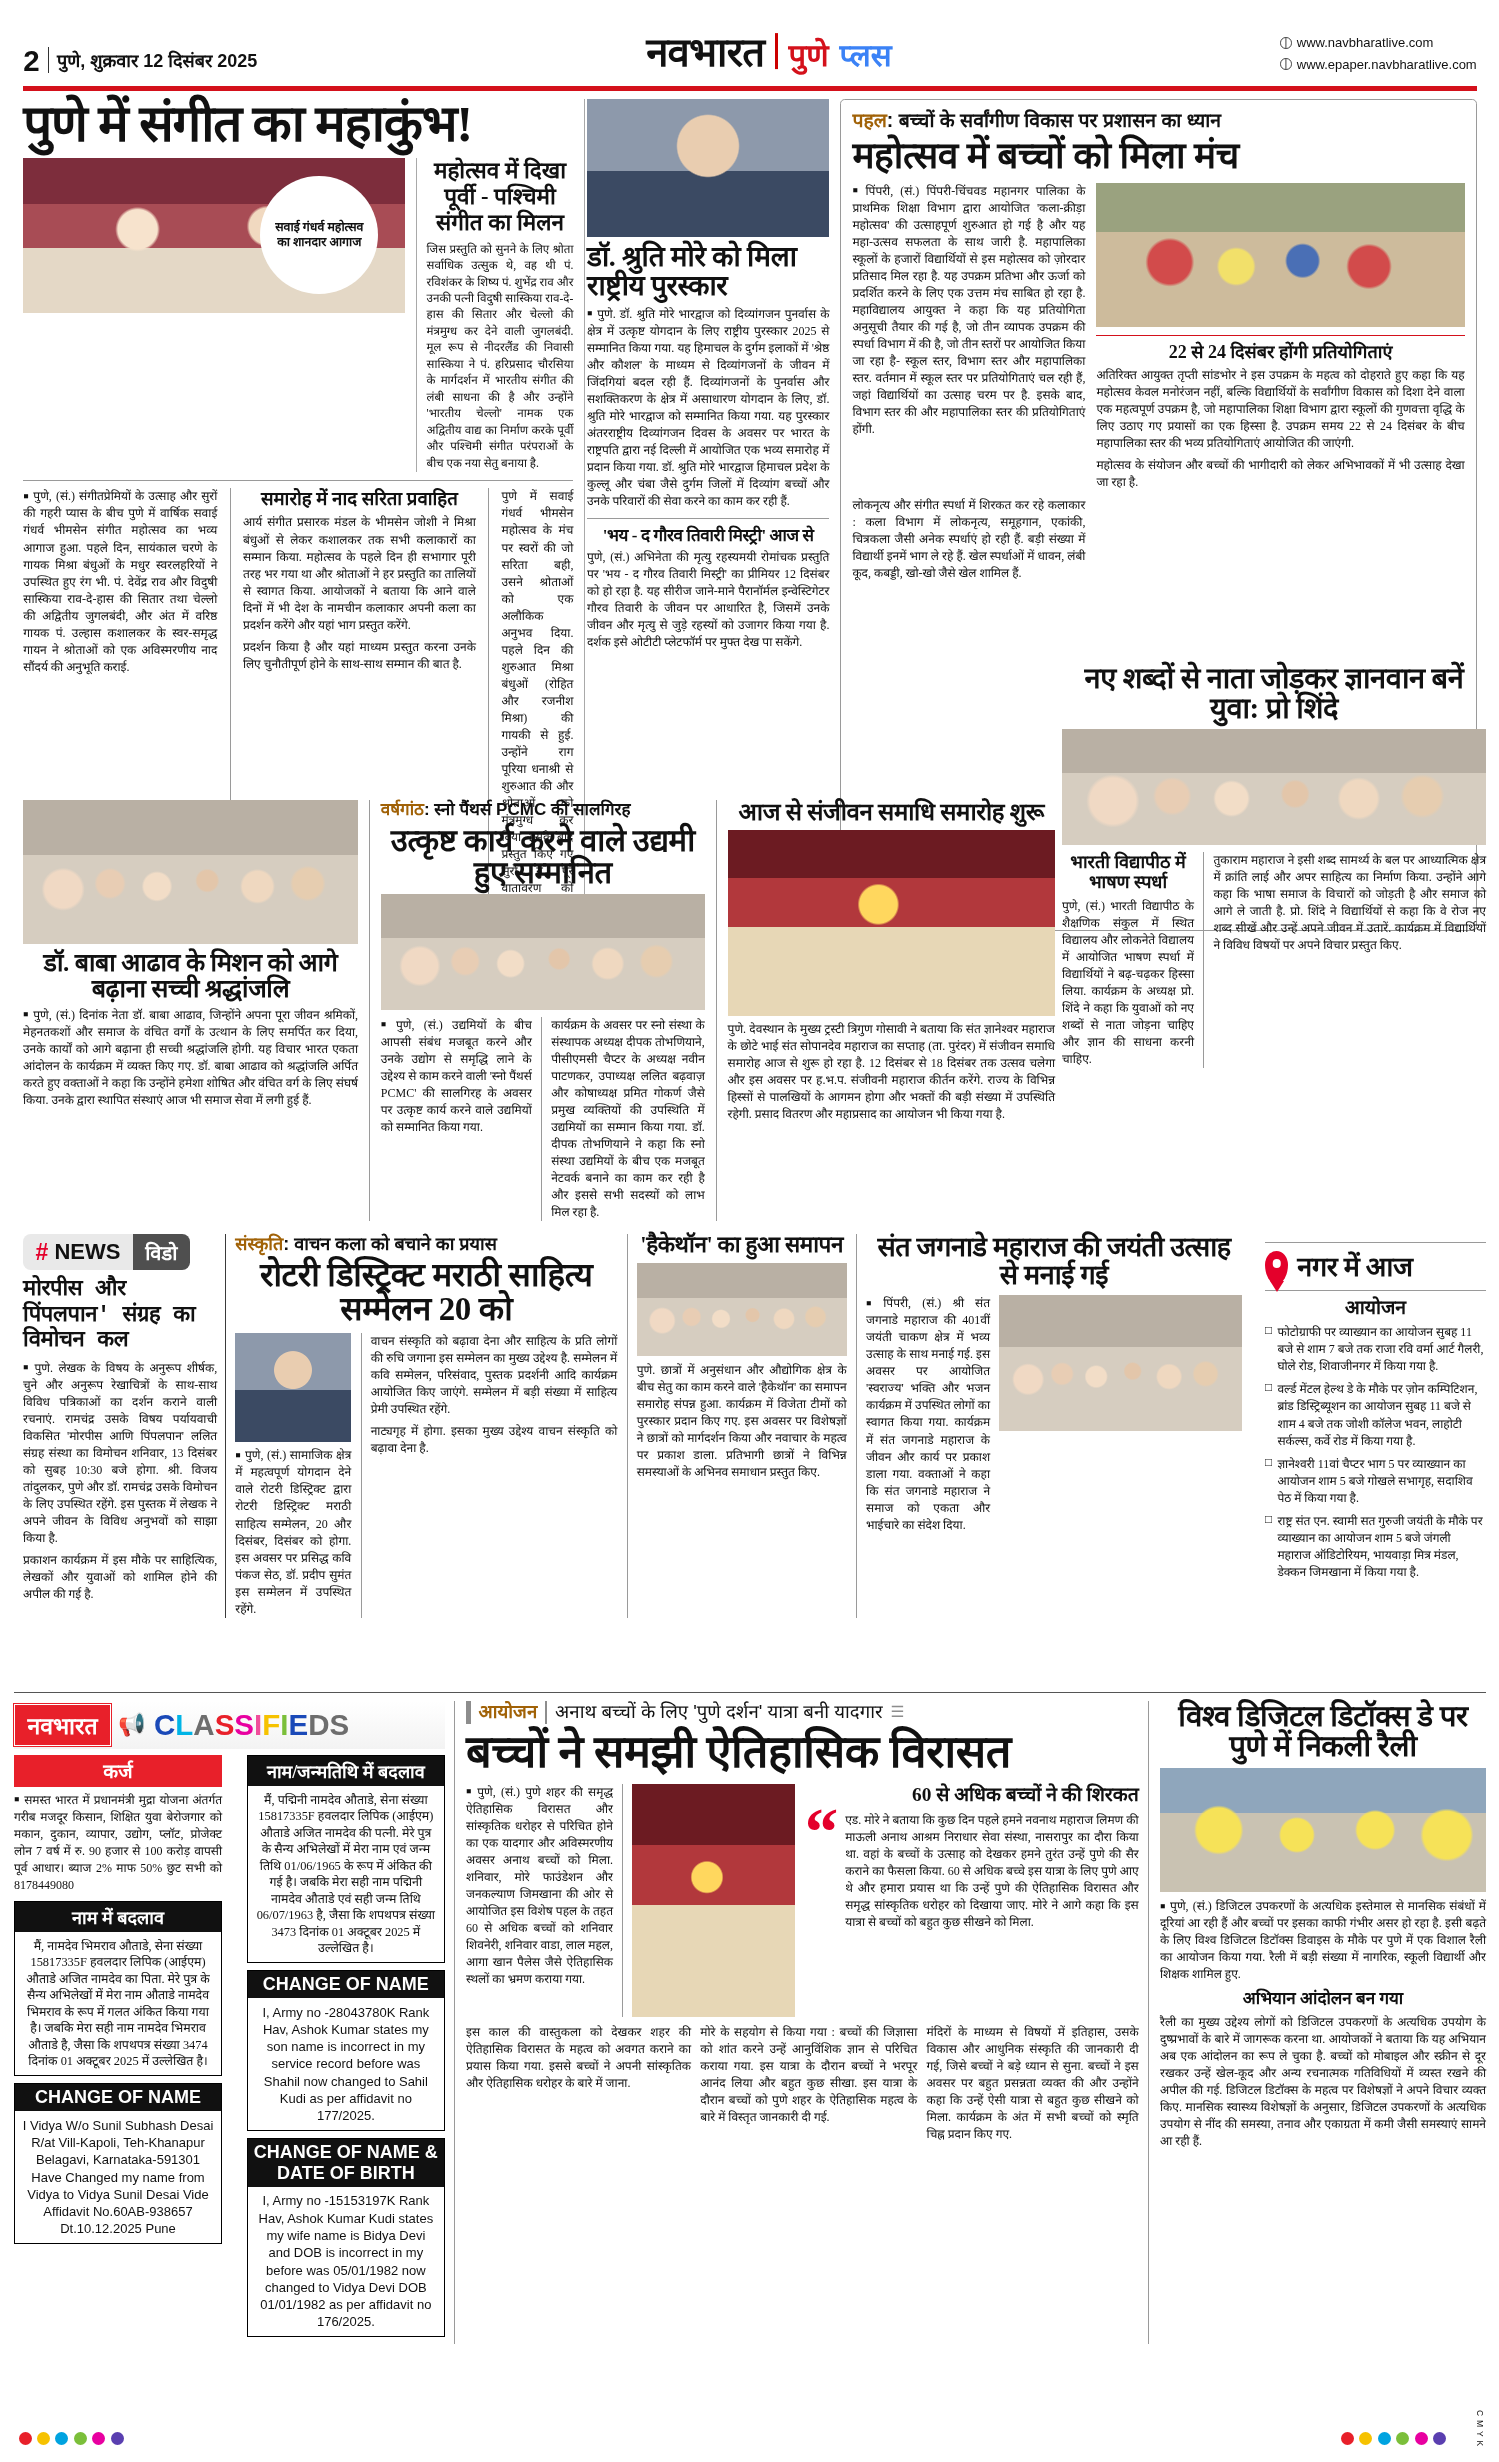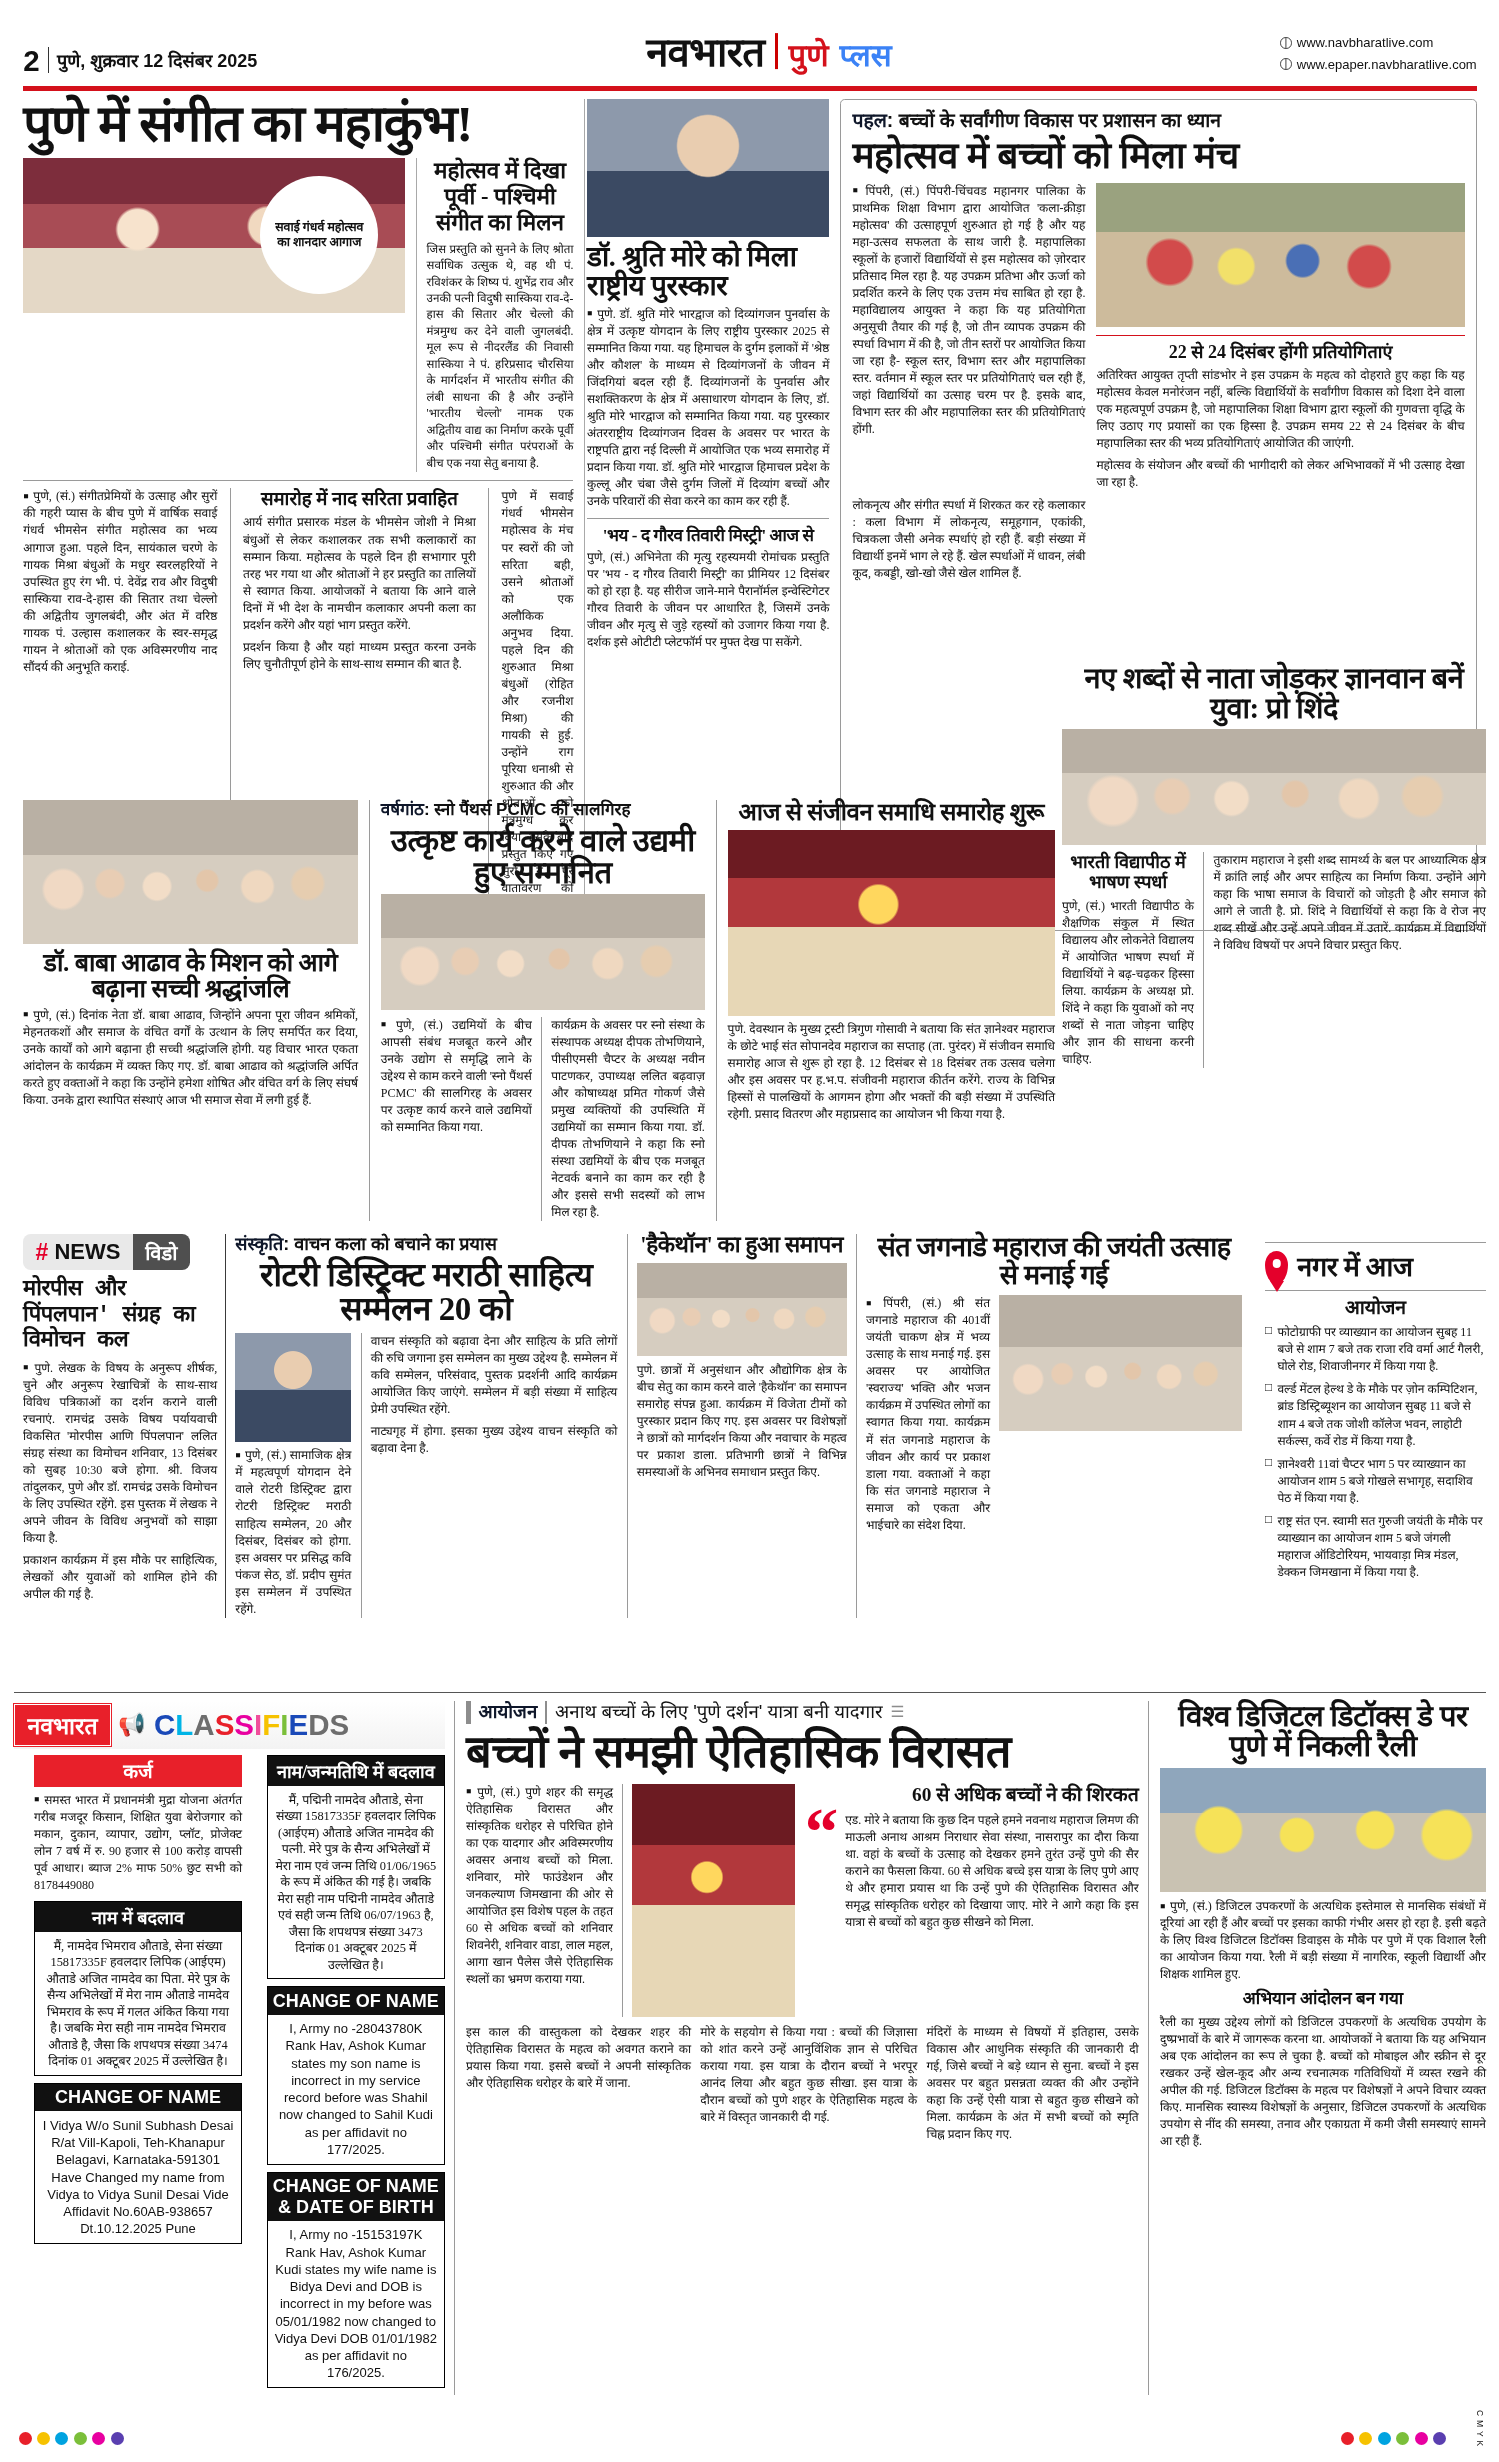--- a/index.html
+++ b/index.html
@@ -24,21 +24,21 @@
   .mh-sub-red { font-size: 31px; font-weight: bold; color: #d4111b; font-family: "Liberation Sans", sans-serif; }
   .mh-sub-grey { font-size: 31px; font-weight: bold; color: #3b82f6; font-family: "Liberation Sans", sans-serif; }
   .mh-right { font-family: "Liberation Sans", sans-serif; font-size: 13px; line-height: 1.65; text-align: left; }
   .mh-right div { display: flex; align-items: center; gap: 4.7px; }
   .globe { width: 11.6px; height: 11.6px; border: 1.2px solid #444; border-radius: 50%; display: inline-block; position: relative; flex: 0 0 auto; }
   .globe:after { content: ""; position: absolute; left: 50%; top: -1.2px; bottom: -1.2px; width: 1.2px; background: #444; transform: translateX(-50%); }
   .rule-red { height: 5.4px; background: #d4111b; margin: 4.7px 9.3px 0 9.3px; }
 
   
   .kicker { font-size: 19.4px; font-weight: bold; font-family: "Liberation Sans", sans-serif; line-height: 1.2; }
-  .kicker .k-red { color: #0f172a; }
+  .kicker .k-red { color: #a16207; }
   .hl { font-weight: bold; line-height: 1.02; letter-spacing: -0.4px; }
   .body-txt { font-size: 12px; line-height: 1.42; text-align: justify; hyphens: auto; }
   .sq:before { content: "\25A0"; font-size: 8.5px; vertical-align: 1.6px; margin-right: 3.9px; }
   .subhead { font-size: 20px; font-weight: bold; text-align: center; line-height: 1.15; }
   .ph { background: #cfc9c2; position: relative; overflow: hidden; }
   .ph:before {
     content: ""; position: absolute; inset: 0;
     background:
       radial-gradient(circle at 22% 34%, rgba(255,255,255,.55) 0 10%, transparent 11%),
       radial-gradient(circle at 62% 22%, rgba(0,0,0,.16) 0 12%, transparent 13%),
@@ -376,21 +376,21 @@
 
     <div style="width:441px; border-right:0.8px solid #9a9a9a; padding-right:9.3px;">
       <div style="display:flex; align-items:center; gap:7.8px; background:linear-gradient(#fff,#f3f3f3); padding:3.1px 0;">
         <div class="cl-logo">नवभारत</div>
         <div style="font-size:22px;">📢</div>
         <div class="cl-word">
           <span style="color:#1a49b8;">C</span><span style="color:#00b4e6;">L</span><span style="color:#6d6d6d;">A</span><span style="color:#e8202a;">S</span><span style="color:#e800a0;">S</span><span style="color:#f04e9b;">I</span><span style="color:#f6c200;">F</span><span style="color:#7bbf3a;">I</span><span style="color:#1a49b8;">E</span><span style="color:#6d6d6d;">D</span><span style="color:#6d6d6d;">S</span>
         </div>
       </div>
 
-      <div style="display:flex; gap:25px; margin-top:6.2px;margin-left:20px;">
+      <div style="display:flex; gap:25px; margin-top:6.2px;">
 
         <div style="width:208px;">
           <div class="cl-cat">कर्ज</div>
           <div class="body-txt sq" style="margin:5.4px 0 7px;">समस्त भारत में प्रधानमंत्री मुद्रा योजना अंतर्गत गरीब मजदूर किसान, शिक्षित युवा बेरोजगार को मकान, दुकान, व्यापार, उद्योग, प्लॉट, प्रोजेक्ट लोन 7 वर्ष में रु. 90 हजार से 100 करोड़ वापसी पूर्व आधार। ब्याज 2% माफ 50% छुट सभी को 8178449080</div>
 
           <div class="ad">
             <div class="ad-h dev">नाम में बदलाव</div>
             <div class="ad-b">मैं, नामदेव भिमराव औताडे, सेना संख्या 15817335F हवलदार लिपिक (आईएम) औताडे अजित नामदेव का पिता. मेरे पुत्र के सैन्य अभिलेखों में मेरा नाम औताडे नामदेव भिमराव के रूप में गलत अंकित किया गया है। जबकि मेरा सही नाम नामदेव भिमराव औताडे है, जैसा कि शपथपत्र संख्या 3474 दिनांक 01 अक्टूबर 2025 में उल्लेखित है।</div>
           </div>
 

